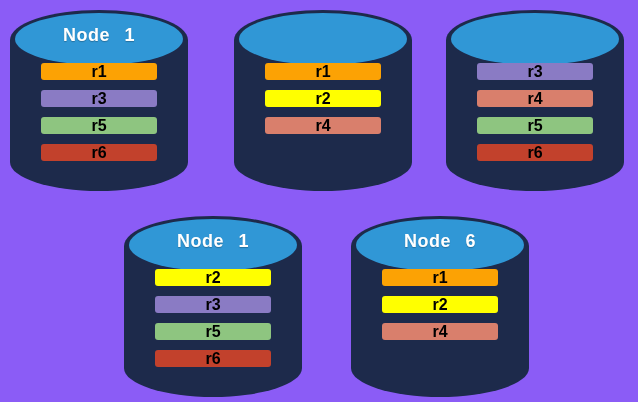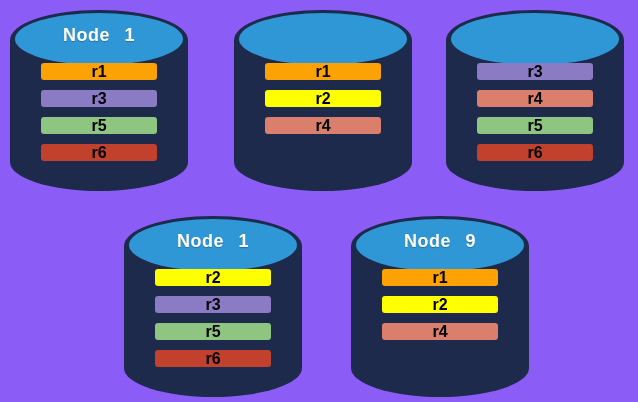--- a/index.html
+++ b/index.html
@@ -90,20 +90,20 @@
         <div class="bar" style="background: rgb(138, 123, 196); color: rgb(0, 0, 0);"><span>r3</span></div>
         <div class="bar" style="background: rgb(142, 197, 128); color: rgb(0, 0, 0);"><span>r5</span></div>
         <div class="bar" style="background: rgb(194, 65, 44); color: rgb(0, 0, 0);"><span>r6</span></div>
       </div>
   </div>
     <div class="node pos-5">
     <svg width="182" height="192" viewBox="0 0 182 192">
       <path d="M2,36 A89,30 0 0 1 180,36 L180,158 A89,29 0 0 1 2,158 Z" fill="#1D2A4B"></path>
       <ellipse cx="91" cy="35" rx="84" ry="26" fill="#3097D6"></ellipse>
     </svg>
-    <div class="node-title" style="color: rgb(255, 255, 255);">Node 9</div>
+    <div class="node-title" style="color: rgb(255, 255, 255);">Node 6</div>
     <div class="bars">
         <div class="bar" style="background: rgb(252, 162, 4); color: rgb(0, 0, 0);"><span>r1</span></div>
         <div class="bar" style="background: rgb(255, 255, 0); color: rgb(0, 0, 0);"><span>r2</span></div>
         <div class="bar" style="background: rgb(217, 127, 108); color: rgb(0, 0, 0);"><span>r4</span></div>
       </div>
   </div>
   </div>
 
 </body></html>

